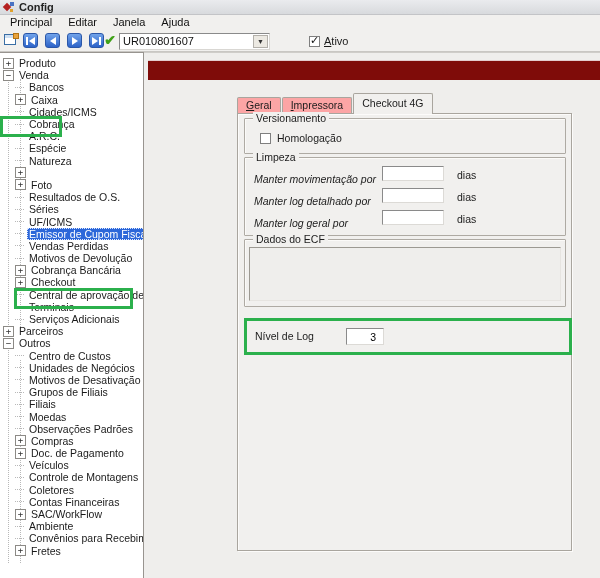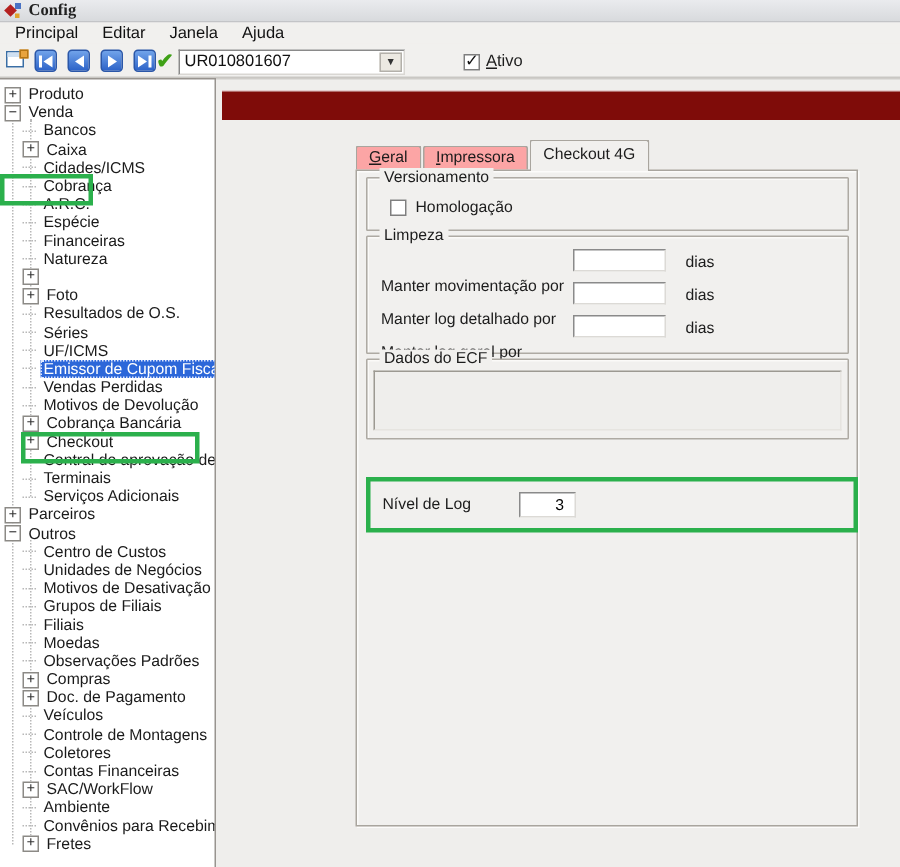--- a/index.html
+++ b/index.html
@@ -3,21 +3,21 @@
 <meta charset="utf-8">
 <style>
   * { margin:0; padding:0; box-sizing:border-box; }
   html,body { background:#fff; }
   body { font-family:"Liberation Sans", sans-serif; color:#1c1c1c; }
   .window { position:relative; width:600px; height:578px; background:#efeeec; overflow:hidden; }
 
   
   .titlebar { position:absolute; left:0; top:0; width:600px; height:15px;
     background:linear-gradient(#eaebee,#d8dadd); display:flex; align-items:center;
-    border-bottom:1px solid #c3c4c7;font-family:Liberation Serif, serif; }
+    border-bottom:1px solid #c3c4c7; }
   .appicon { position:relative; width:10px; height:10px; margin:0 5px 0 4px; flex:none; }
   .appicon .a1{position:absolute;left:0;top:2px;width:6px;height:6px;background:#b42020;transform:rotate(45deg);}
   .appicon .a2{position:absolute;right:0;top:0;width:4px;height:4px;background:#4a72c4;}
   .appicon .a3{position:absolute;right:1px;bottom:0;width:3px;height:3px;background:#e0a22c;}
   .wtitle { font-size:11px; font-weight:bold; color:#222; }
 
   
   .menubar { position:absolute; left:0; top:15px; width:600px; height:14px;
     background:#f1f0ee; display:flex; align-items:center; padding-left:2px; }
   .mitem { font-size:11px; padding:0 8px; color:#111; cursor:default; }
@@ -81,29 +81,29 @@
   .tab.active { height:21px; padding-top:3px; background:#f1f0ee; position:relative; z-index:3; }
   .page { position:absolute; left:93px; top:60px; width:335px; height:438px;
     background:#f1f0ee; border:1px solid #a9a59e;
     box-shadow:inset 1px 1px 0 #fcfbfa, 1px 1px 0 #fcfbfa;padding-left:16px; }
 
   
   .group { position:absolute; left:6px; width:322px; border:1px solid #aeaaa3;
     border-radius:1px; box-shadow:inset 1px 1px 0 #fbfaf8; }
   .gVersion { top:4px; height:36px; }
   .gLimpeza { top:43px; height:79px; }
-  .gEcf { top:125px; height:54px; }
+  .gEcf { top:125px; height:68px; }
   .glabel { position:absolute; top:-7px; left:8px; background:#f1f0ee; padding:0 3px; font-size:10.5px; }
 
   .homorow { position:absolute; left:15px; top:13px; display:flex; align-items:center; }
   .homorow .hlbl { font-size:10.5px; margin-left:6px; }
 
   .lrows { position:absolute; left:9px; right:6px; top:6px; }
   .lrow { position:relative; height:22px; }
-  .llabel { position:absolute; left:0; top:16px; line-height:22px; font-size:10.5px; }
+  .llabel { position:absolute; left:0; top:4px; line-height:22px; font-size:10.5px;font-style:italic; }
   .tinput { position:absolute; left:128px; top:2px; width:62px; height:15px; background:#fff;
     border:1px solid #8a8a8a; border-right-color:#dcdad6; border-bottom-color:#dcdad6;
     font-family:"Liberation Sans",sans-serif; font-size:10.5px; padding:0 3px; }
   .lsuffix { position:absolute; left:203px; top:0; line-height:22px; font-size:10.5px; }
 
   .ecfinner { position:absolute; left:4px; top:7px; right:4px; bottom:5px; background:#efeeec;
     border:1px solid #9c9992; border-right-color:#e6e4e0; border-bottom-color:#e6e4e0; }
 
   
   .nivelbox { position:absolute; left:6px; top:204px; width:328px; height:37px;
@@ -193,24 +193,20 @@
           <span class="dash"></span>
           <span class="tlabel">Cobrança</span>
         </div>
         <div class="trow lvl1">
           <span class="dash"></span>
           <span class="tlabel">A.R.C.</span>
         </div>
         <div class="trow lvl1">
           <span class="dash"></span>
           <span class="tlabel">Espécie</span>
-        </div>
-        <div class="trow lvl1">
-          <span class="dash"></span>
-          <span class="tlabel">Financeiras</span>
         </div>
         <div class="trow lvl1">
           <span class="dash"></span>
           <span class="tlabel">Natureza</span>
         </div>
         <div class="trow lvl1">
           <span class="ebox">+</span>
         </div>
         <div class="trow lvl1">
           <span class="ebox">+</span>

